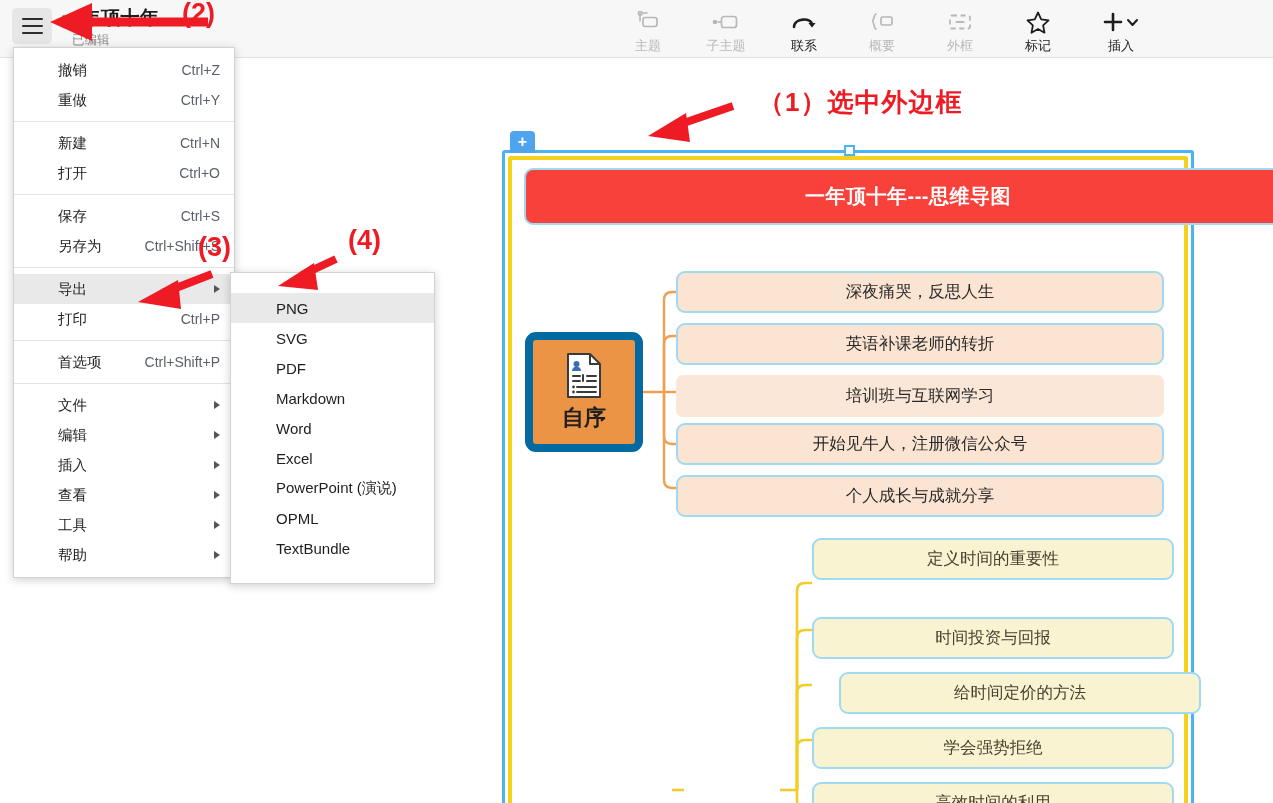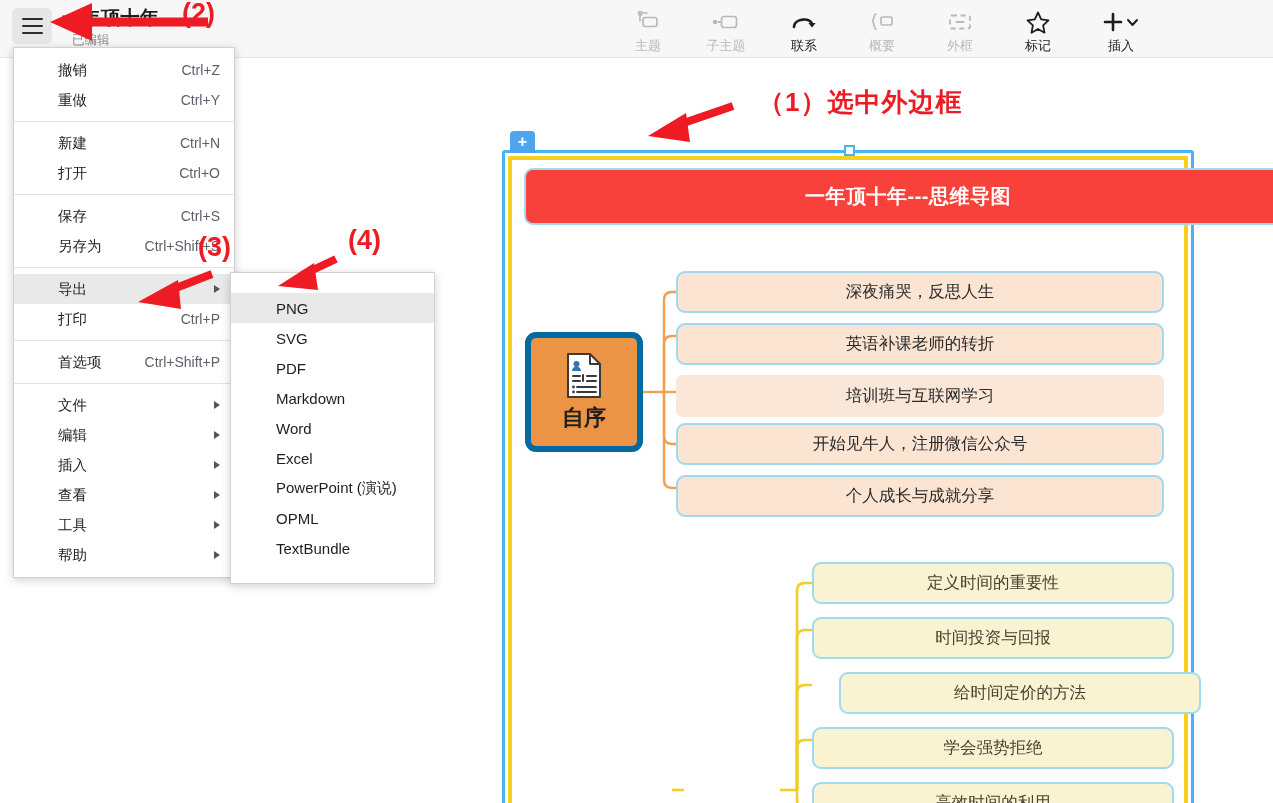--- a/index.html
+++ b/index.html
@@ -105,21 +105,21 @@
   .node-root {
     position: absolute; left: 524px; top: 110px; width: 768px; height: 57px;
     background: #f8413a; border: 2px solid #9fd9f2; border-radius: 9px;
     display: flex; align-items: center; justify-content: center;
     color: #ffffff; font-size: 20px; font-weight: 600; letter-spacing: 0.5px;
   }
 
   
   .node-zixu {
     position: absolute; left: 525px; top: 274px; width: 118px; height: 120px;
-    background: #eb9445; border: 6px solid #0369a1; border-radius: 11px;
+    background: #eb9445; border: 8px solid #0369a1; border-radius: 11px;
     display: flex; flex-direction: column; align-items: center; justify-content: center; gap: 4px;
   }
   .node-zixu .lbl { color: #1f1f1f; font-size: 22px; font-weight: 600; }
   .doc-ico { width: 38px; height: 47px; }
 
   
   .leaf-peach {
     position: absolute; width: 488px; height: 42px;
     background: #fbe4d2; border: 2px solid #9fd9f2; border-radius: 9px;
     display: flex; align-items: center; justify-content: center;
@@ -276,21 +276,21 @@
       </svg>
       <div class="lbl">自序</div>
     </div>
 
     <div class="leaf-peach" style="left:676px;top:213px">深夜痛哭，反思人生</div>
     <div class="leaf-peach" style="left:676px;top:265px">英语补课老师的转折</div>
     <div class="leaf-peach flat" style="left:676px;top:317px">培训班与互联网学习</div>
     <div class="leaf-peach" style="left:676px;top:365px">开始见牛人，注册微信公众号</div>
     <div class="leaf-peach" style="left:676px;top:417px">个人成长与成就分享</div>
 
-    <div class="leaf-yellow" style="left:812px;top:504px">定义时间的重要性</div>
+    <div class="leaf-yellow" style="left:812px;top:480px">定义时间的重要性</div>
     <div class="leaf-yellow" style="left:812px;top:559px">时间投资与回报</div>
     <div class="leaf-yellow" style="left:839px;top:614px">给时间定价的方法</div>
     <div class="leaf-yellow" style="left:812px;top:669px">学会强势拒绝</div>
     <div class="leaf-yellow" style="left:812px;top:724px">高效时间的利用</div>
 
   </div>
 
   <div class="menu">
     <div class="mi">
       <span class="lab">撤销</span>

